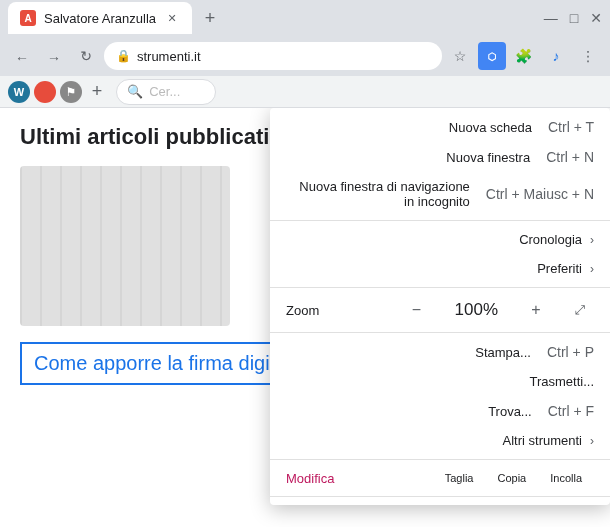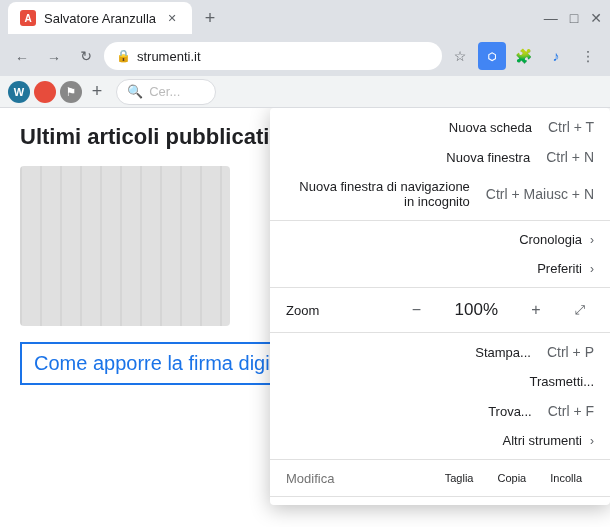--- a/index.html
+++ b/index.html
@@ -289,21 +289,21 @@
       cursor: pointer;
       color: #5f6368;
       border-radius: 50%;
     }
     .edit-row {
       display: flex;
       align-items: center;
       padding: 4px 16px;
       gap: 0;
     }
-    .edit-label { flex: 1; color: #737373; }
+    .edit-label { flex: 1; color: #be185d; }
     .edit-btn {
       padding: 4px 12px;
       cursor: pointer;
       color: #202124;
       border-radius: 4px;
       font-size: 11px;
     }
   </style>
 </head>
 <body>

